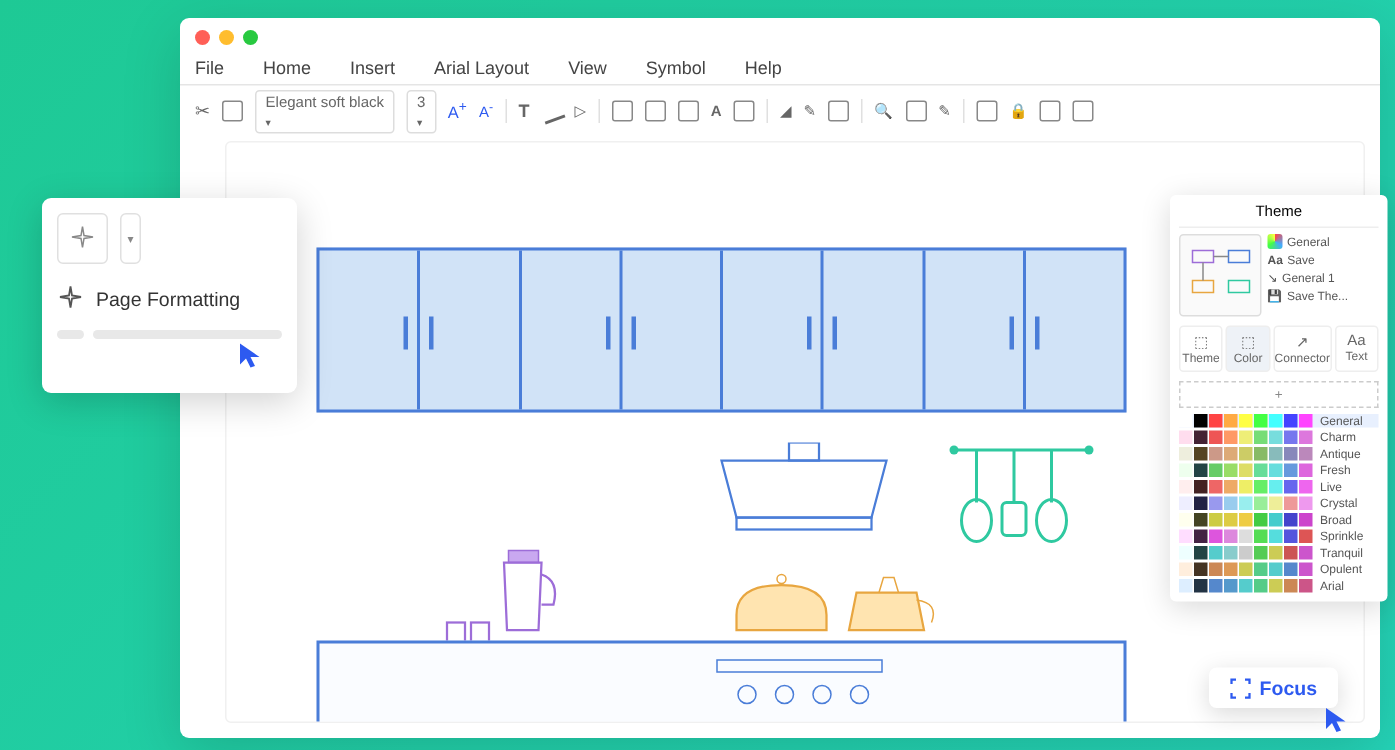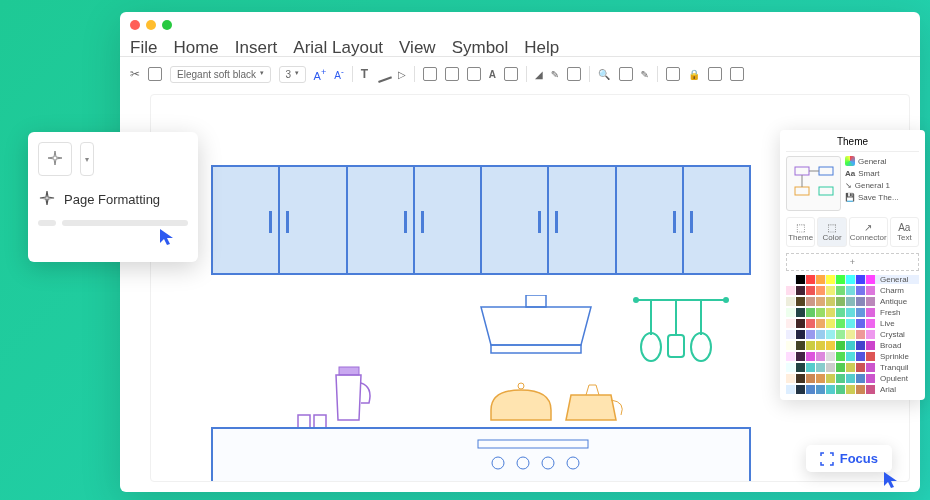--- a/index.html
+++ b/index.html
@@ -1,25 +1,25 @@
 <!DOCTYPE html>
 <html><head>
 <meta charset="utf-8">
 <style>
 * { box-sizing: border-box; margin: 0; padding: 0; }
 body { font-family: -apple-system, BlinkMacSystemFont, "Segoe UI", sans-serif; background: linear-gradient(135deg, #1ec995, #25d4b8); width: 930px; height: 500px; overflow: hidden; position: relative; }
 .app-window { position: absolute; left: 120px; top: 12px; width: 800px; height: 480px; background: #fff; border-radius: 6px; box-shadow: 0 10px 40px rgba(0,0,0,0.15); }
 .traffic-lights { position: absolute; left: 10px; top: 8px; display: flex; gap: 6px; }
 .tl { width: 10px; height: 10px; border-radius: 50%; }
 .tl-red { background: #ff5f57; } .tl-yellow { background: #ffbd2e; } .tl-green { background: #28c940; }
-.menubar { position: absolute; left: 10px; top: 26px; display: flex; gap: 16px; font-size: 17px; color: #444; }
+.menubar { position: absolute; left: 10px; top: 26px; display: flex; gap: 26px; font-size: 12px; color: #444; }
 .menubar span { cursor: pointer; }
 .divider { position: absolute; left: 0; right: 0; top: 44px; border-top: 1px solid #e5e5e5; }
 .toolbar { position: absolute; left: 10px; top: 50px; right: 10px; height: 24px; display: flex; align-items: center; gap: 8px; font-size: 10px; color: #666; }
-.tb-sel { border: 1px solid #ddd; border-radius: 3px; padding: 2px 6px; display: flex; gap: 4px; }
+.tb-sel { border: 1px solid #ddd; border-radius: 3px; padding: 2px 6px; display: flex; gap: 4px; flex-direction: column; }
 .tb-ic { width: 14px; height: 14px; display: inline-block; border: 1px solid #888; border-radius: 2px; }
 .tb-sep { width: 1px; height: 16px; background: #e0e0e0; }
 .canvas-area { position: absolute; left: 30px; top: 82px; right: 10px; bottom: 10px; background: #fff; border: 1px solid #f0f0f0; border-radius: 4px; overflow: hidden; }
 .cabinets { position: absolute; left: 60px; top: 70px; width: 540px; height: 110px; border: 2px solid #4a7dd8; background: #d1e3f7; display: flex; }
 .cab-door { flex: 1; border-right: 2px solid #4a7dd8; position: relative; }
 .cab-door:last-child { border-right: none; }
 .cab-handle { position: absolute; width: 3px; height: 22px; background: #4a7dd8; top: 44px; }
 .hood { position: absolute; left: 320px; top: 200px; width: 130px; height: 60px; }
 .utensils { position: absolute; left: 480px; top: 200px; }
 .counter { position: absolute; left: 60px; top: 332px; width: 540px; height: 90px; border: 2px solid #4a7dd8; background: #fafcff; }
@@ -229,21 +229,21 @@
           <line x1="15" y1="18" x2="15" y2="30" stroke="#888"></line>
         </svg>
     </div>
     <div class="theme-opts">
       <div class="theme-opt">
           <span style="width:10px;height:10px;background:conic-gradient(#f44,#4af,#4f4,#ff4);border-radius:2px"></span>
           <span>General</span>
         </div>
       <div class="theme-opt">
           <span style="font-weight:700">Aa</span>
-          <span>Smart</span>
+          <span>Save</span>
         </div>
       <div class="theme-opt">
           <span>↘</span>
           <span>General 1</span>
         </div>
       <div class="theme-opt">
           <span>💾</span>
           <span>Save The...</span>
         </div>
     </div>

